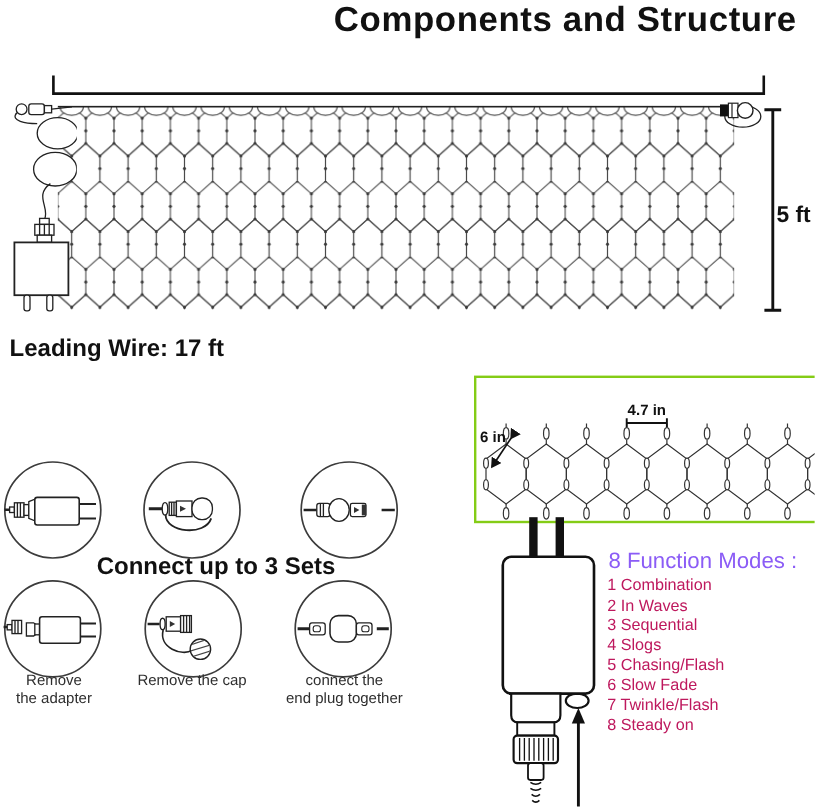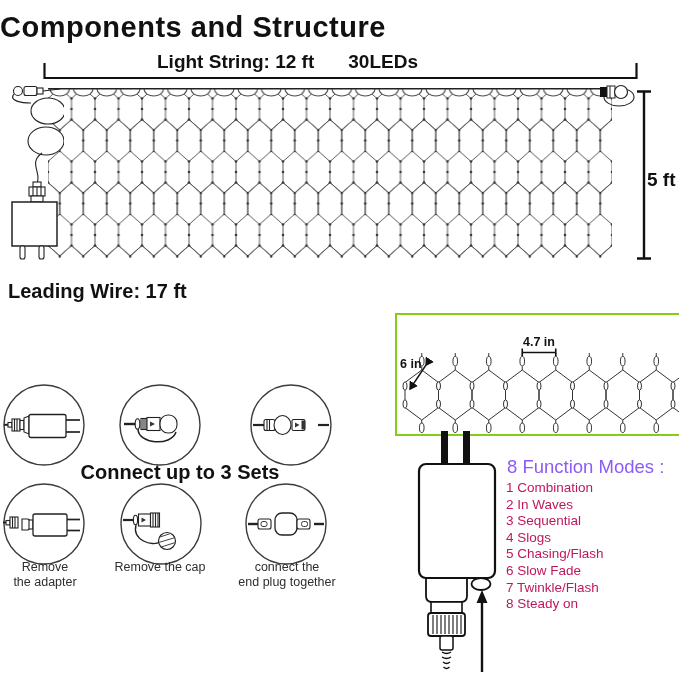--- a/index.html
+++ b/index.html
@@ -1,42 +1,38 @@
 <!DOCTYPE html>
 <html><head>
 <meta charset="utf-8">
 <style>
   html,body{margin:0;padding:0;background:#fff;}
   #page{position:relative;width:679px;height:676px;background:#ffffff;overflow:hidden;
         font-family:"Liberation Sans", sans-serif;color:#111;}
   .abs{position:absolute;}
-  .title{top:11px;left:0;width:664px;text-align:left;font-size:29px;font-weight:bold;letter-spacing:.5px;}
+  .title{top:1px;left:0;width:664px;text-align:right;font-size:29px;font-weight:bold;letter-spacing:.5px;}
   .dim-label{font-weight:bold;font-size:19px;white-space:nowrap;}
   .ls-row{top:51px;left:157px;display:flex;gap:34px;}
   .lead-label{top:280px;left:8px;font-size:20px;font-weight:bold;}
   .fiveft{top:169px;left:647px;}
   .detail-box{left:357px;top:313px;width:309px;height:119px;border:2px solid #84cc16;margin-left:38px;}
   .connect-head{top:461px;left:40px;width:280px;text-align:center;font-size:20px;font-weight:bold;}
   .step-label{top:560px;font-size:12.5px;line-height:1.16;color:#2e2e2e;text-align:center;width:130px;}
   .modes-head{top:456px;left:507px;font-size:18.5px;color:#8b5cf6;}
   .modes-list{top:480px;left:506px;font-size:13.5px;color:#be185d;}
   .modes-list div{height:16.6px;line-height:16.6px;white-space:nowrap;}
   svg{display:block;}
 </style>
 </head>
 <body>
 
 <div id="page">
 
   <div class="abs title">Components and Structure</div>
 
-  <div class="abs ls-row">
-    <span class="dim-label">Light String: 12 ft</span>
-    <span class="dim-label">30LEDs</span>
-  </div>
 
   <svg class="abs" style="left:43px;top:61px" width="595" height="19">
     <path d="M1.5,2 V17 H593.5 V2" fill="none" stroke="#111" stroke-width="2.2"></path>
   </svg>
 
   <svg class="abs" style="left:48px;top:88px" width="564" height="170">
     <defs>
       <pattern id="hexnet" width="23.5" height="63" patternUnits="userSpaceOnUse">
         <g fill="none" stroke="#4a4a4a" stroke-width="0.9">
           <path d="M11.75,0 L23.5,10.5 L23.5,31.5 L11.75,42 L0,31.5 L0,10.5 Z"></path>

